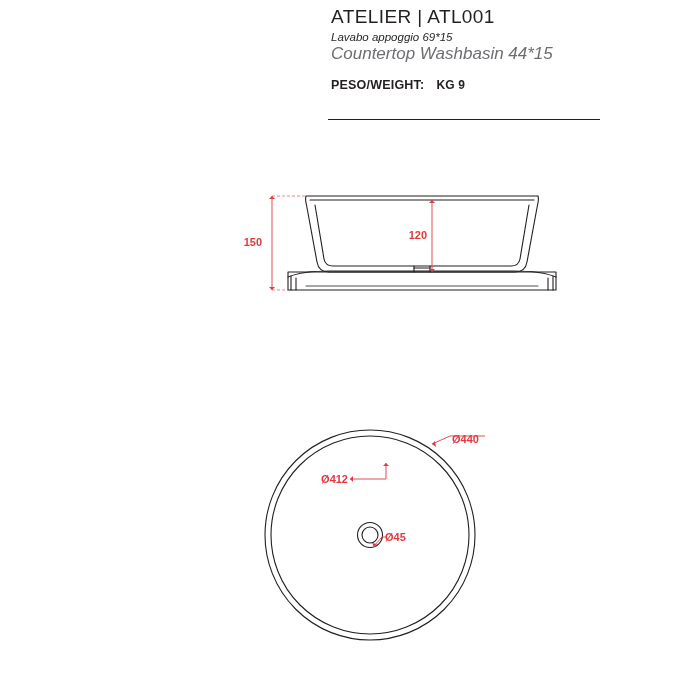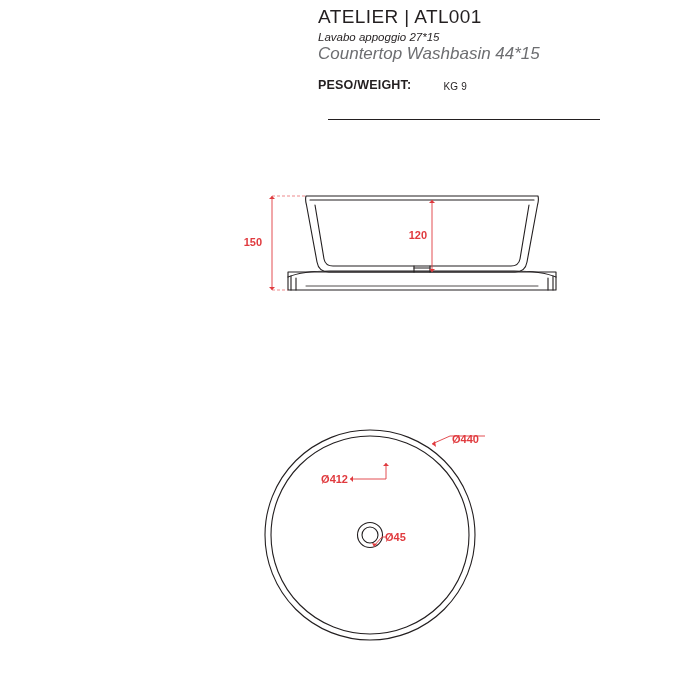--- a/index.html
+++ b/index.html
@@ -17,21 +17,21 @@
   }
 
   .page {
     position: absolute;
     inset: 0;
   }
 
   
   .header {
     position: absolute;
-    left: 318px;
+    left: 331px;
     top: 6px;
     width: 360px;
   }
   .title {
     font-size: 19px;
     letter-spacing: 0.4px;
     color: #231f20;
     font-weight: 400;
     white-space: nowrap;
   }
@@ -45,33 +45,33 @@
   .subtitle-en {
     font-size: 17px;
     font-style: italic;
     color: #6d6e71;
     margin-top: 1px;
     white-space: nowrap;
   }
   .weight-row {
     margin-top: 14px;
     display: flex;
-    align-items: flex-end;
-    gap: 32px;
+    align-items: flex-start;
+    gap: 12px;
     white-space: nowrap;
   }
   .weight-label {
     font-size: 12.5px;
     font-weight: bold;
     color: #231f20;
     letter-spacing: 0.2px;
   }
   .weight-value {
-    font-size: 10px;
-    font-weight: normal;
+    font-size: 12px;
+    font-weight: bold;
     color: #231f20;
     letter-spacing: 0.2px;
   }
   .rule {
     position: absolute;
     left: 328px;
     top: 119px;
     width: 272px;
     height: 1px;
     background: #231f20;
@@ -93,21 +93,21 @@
     fill: #e03a3e;
   }
 </style>
 </head>
 <body>
 
 <div class="page">
 
   <div class="header">
     <div class="title">ATELIER | ATL001</div>
-    <div class="subtitle-it">Lavabo appoggio 27*15</div>
+    <div class="subtitle-it">Lavabo appoggio 69*15</div>
     <div class="subtitle-en">Countertop Washbasin  44*15</div>
     <div class="weight-row">
       <span class="weight-label">PESO/WEIGHT:</span>
       <span class="weight-value">KG 9</span>
     </div>
   </div>
 
   <div class="rule"></div>
 
   <svg class="drawing" viewBox="0 0 700 700">

